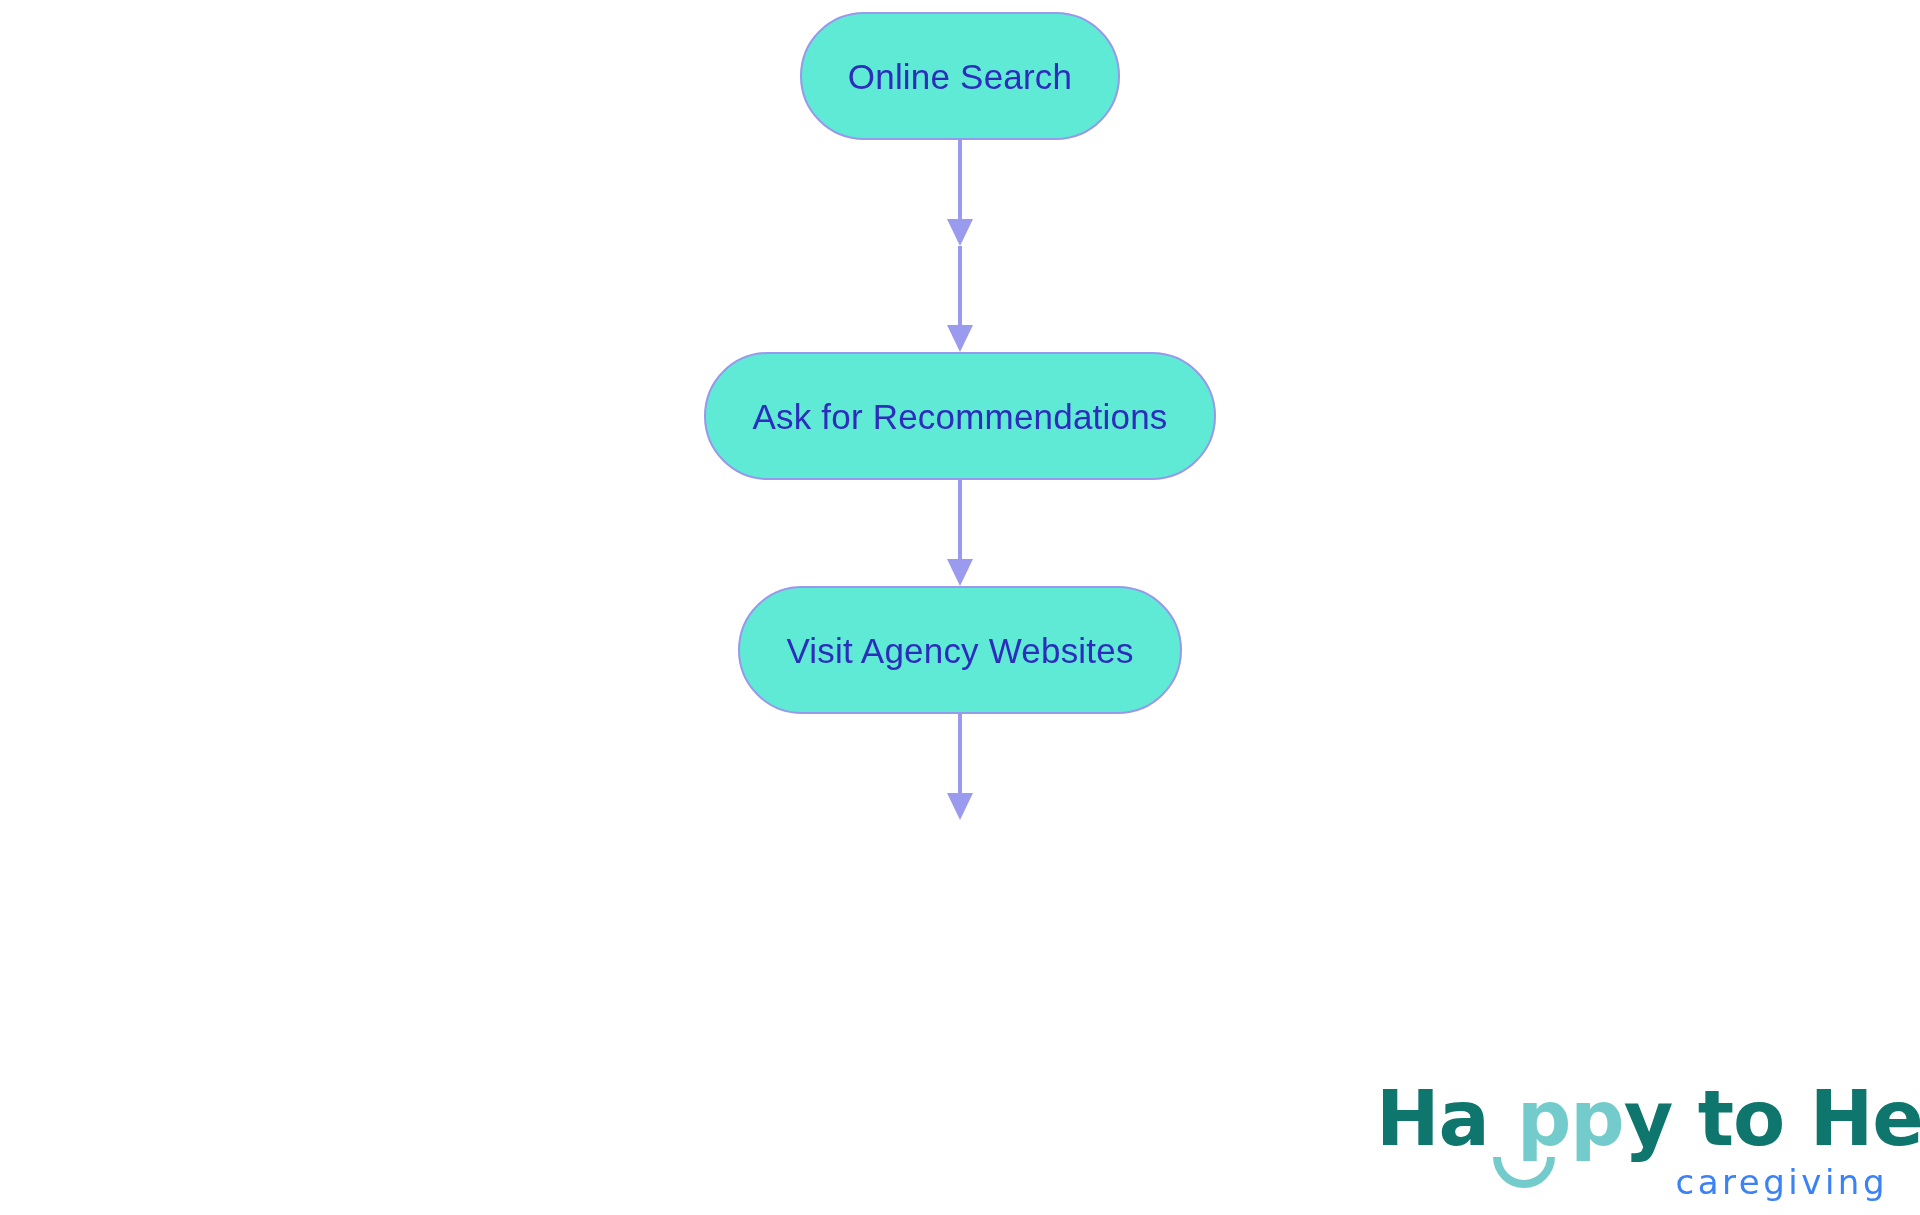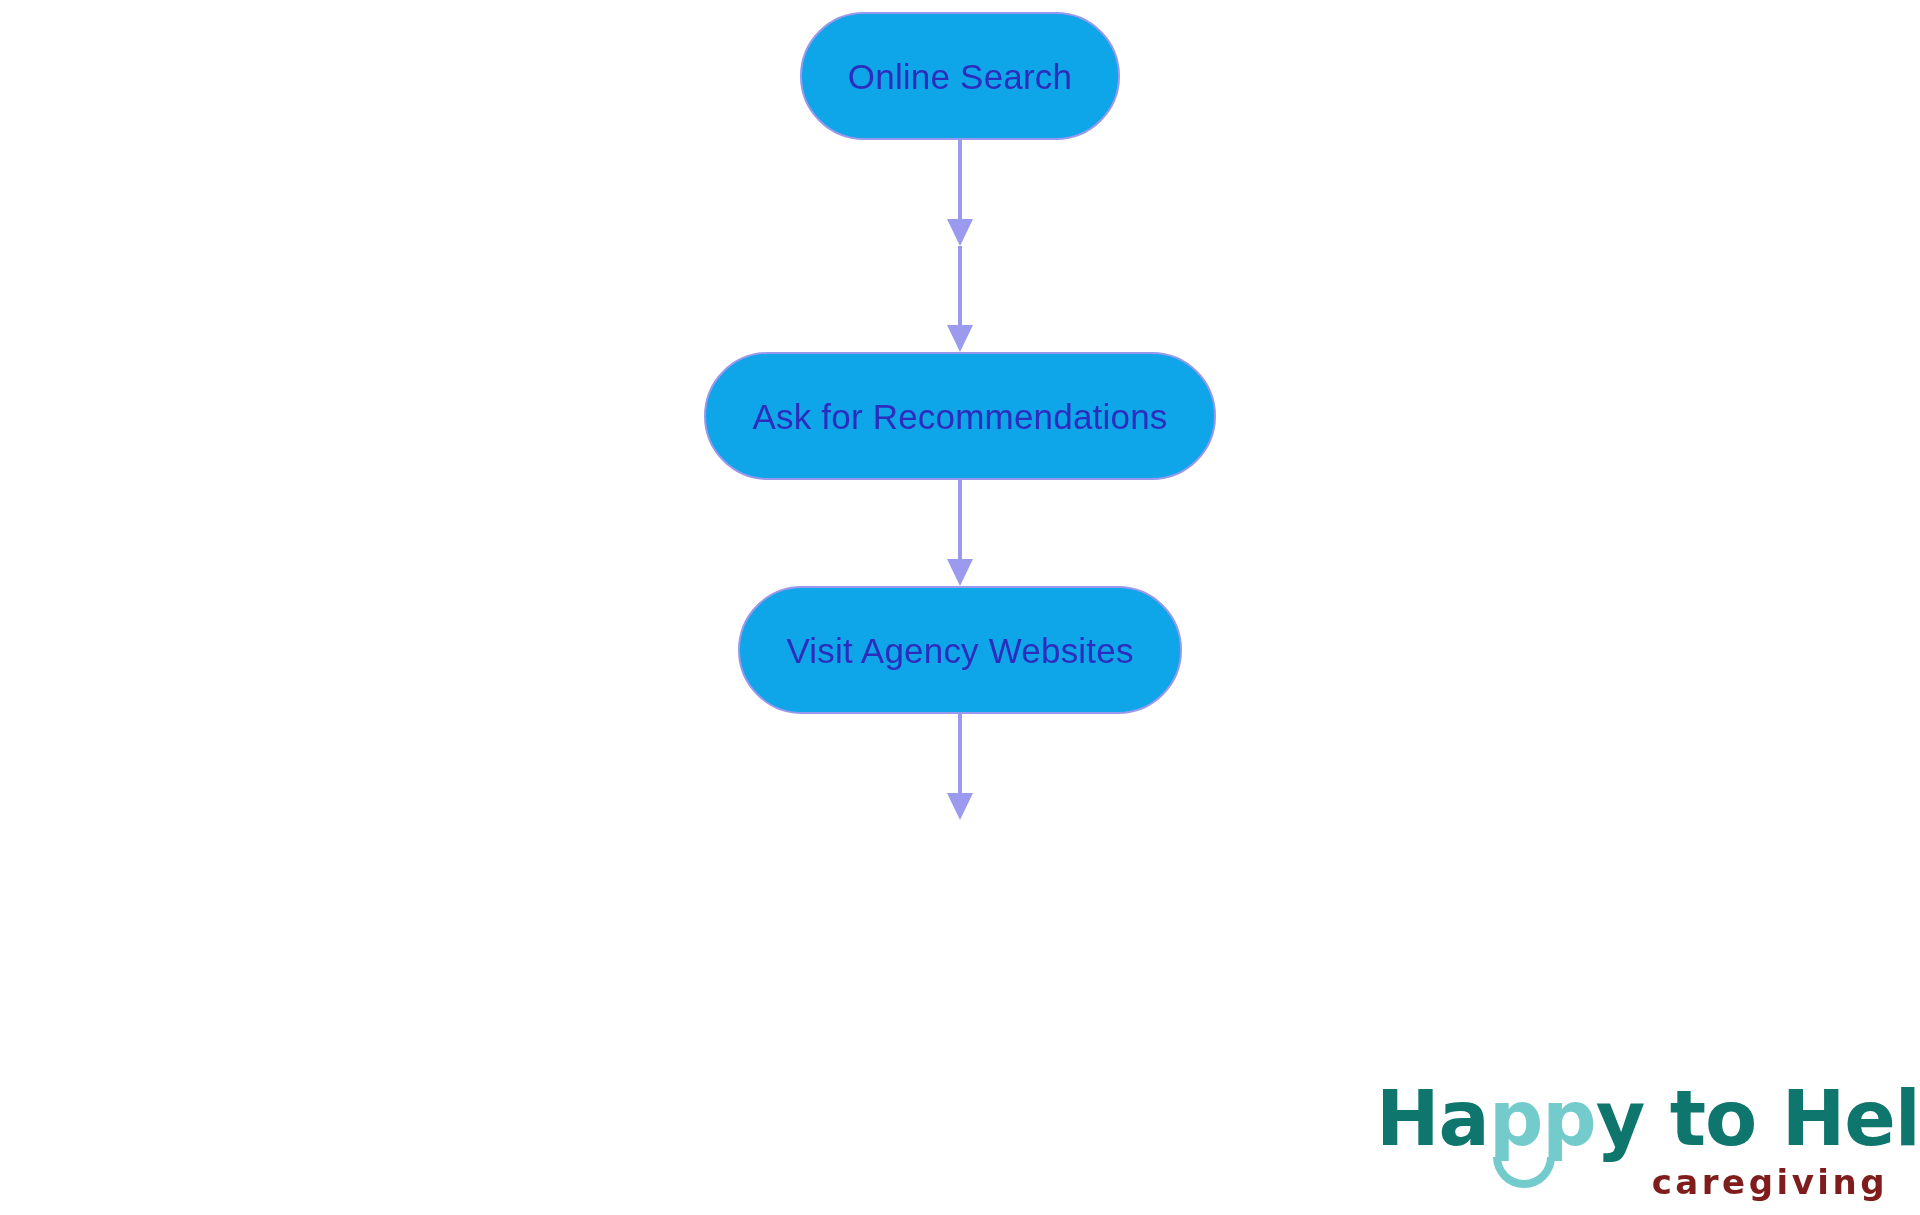--- a/index.html
+++ b/index.html
@@ -33,21 +33,21 @@
     align-items: center;
   }
 
   
   .node {
     box-sizing: border-box;
     height: 128px;
     display: flex;
     align-items: center;
     justify-content: center;
-    background: #0ea5e9;
+    background: #5eead4;
     border: 2px solid #9898ed;
     border-radius: 64px;
     padding: 0 46px;
     white-space: nowrap;
   }
   .node-label {
     font-family: "Liberation Sans", sans-serif;
     font-size: 35px;
     font-weight: 400;
     color: #2d2dbd;
@@ -97,43 +97,43 @@
     left: 0;
     top: 8px;
     font-family: "DejaVu Sans", sans-serif;
     font-weight: 700;
     font-size: 76px;
     letter-spacing: -1px;
     line-height: 1;
     white-space: nowrap;
   }
   .lg-coral { color: #0f766e; }
-  .lg-teal  { color: #74cbcb; }
+  .lg-teal  { color: #74cbcb; margin-left: 28px; }
 
   .logo-smile {
     position: absolute;
     left: 117px;
     top: 84px;
     width: 62px;
     height: 31px;
     border: 8px solid #74cbcb;
     border-top: none;
     border-radius: 0 0 40px 40px;
     box-sizing: border-box;
   }
 
   .logo-sub {
     position: absolute;
     right: 8px;
     bottom: 4px;
     font-family: "DejaVu Sans", sans-serif;
     font-size: 34px;
-    font-weight: 700;
+    font-weight: 400;
     letter-spacing: 3.5px;
-    color: #7f1d1d;
+    color: #3b82f6;
     line-height: 1;
     white-space: nowrap;
   }
 </style>
 </head>
 <body>
 
 <div id="flow-canvas">
 
   <div class="flow-column" style="top:12px;">

